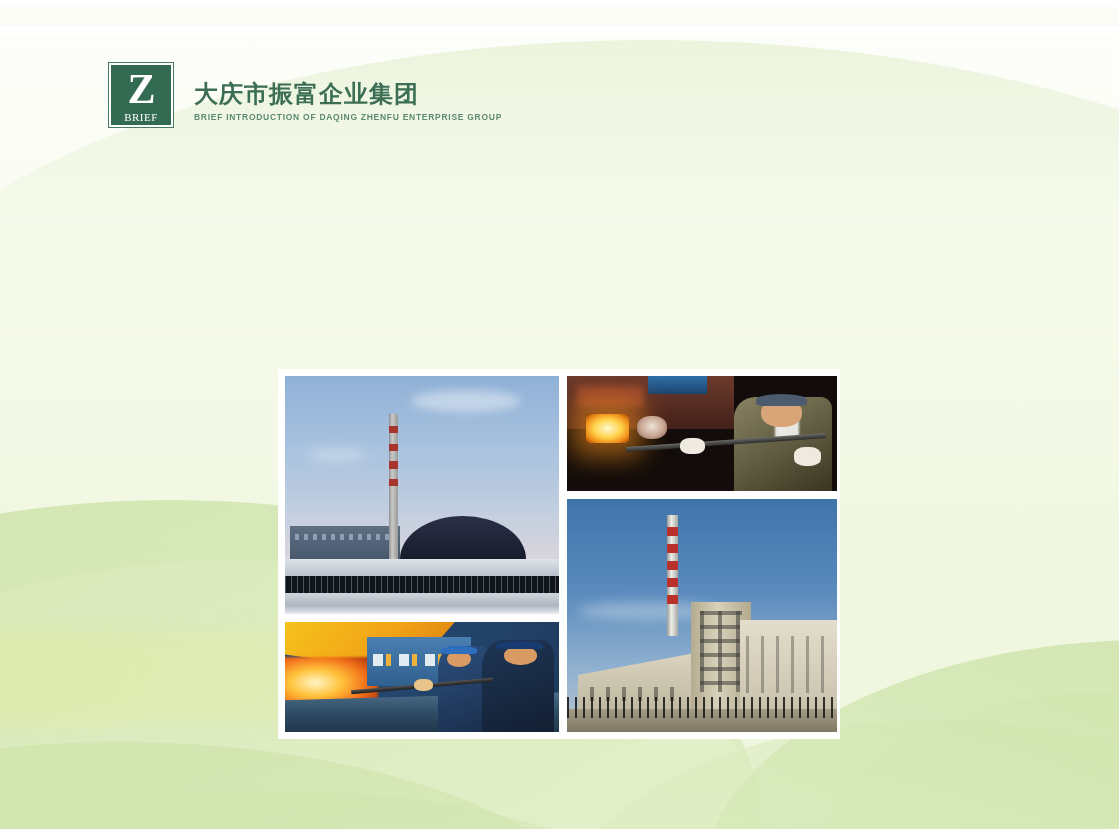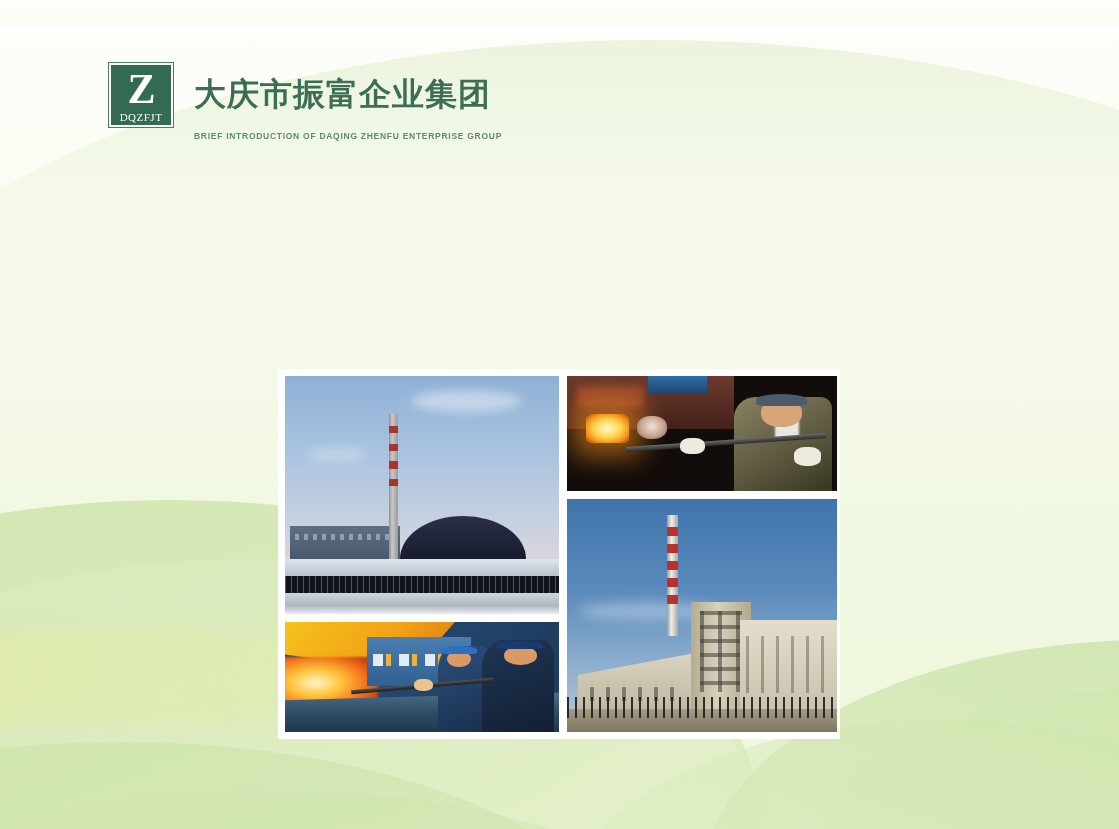--- a/index.html
+++ b/index.html
@@ -161,33 +161,33 @@
   }
 
   .logo-text {
     margin-left: 20px;
     padding-top: 15px;
   }
   .logo-title {
     color: #3c6e55;
     font-family: "Liberation Sans", "DejaVu Sans", sans-serif;
     font-weight: bold;
-    font-size: 32px;
+    font-size: 24px;
     line-height: 34px;
     letter-spacing: 1px;
     white-space: nowrap;
   }
   .logo-sub {
     color: #5d8a72;
     font-family: "Liberation Sans", "DejaVu Sans", sans-serif;
     font-size: 8.5px;
     font-weight: bold;
     letter-spacing: 0.72px;
     line-height: 12px;
-    margin-top: 19px;
+    margin-top: 0;
     white-space: nowrap;
   }
 
   
   .body-copy {
     position: absolute;
     left: 188px;
     top: 172px;
     width: 744px;
     color: #1b1b1b;
@@ -457,21 +457,21 @@
   <div class="bg-layer bg-wave-mid"></div>
   <div class="bg-layer bg-soft-low"></div>
   <div class="bg-layer bg-topband"></div>
   <div class="bg-layer bg-topwhite"></div>
   <div class="bg-layer bg-topwhite2"></div>
 
   <div class="header">
     <div class="logo-mark">
       <div class="logo-inner">
         <span class="logo-z">Z</span>
-        <span class="logo-abbr">DQZFJT</span>
+        <span class="logo-abbr">BRIEF</span>
       </div>
     </div>
     <div class="logo-text">
       <div class="logo-title">大庆市振富企业集团</div>
       <div class="logo-sub">BRIEF INTRODUCTION OF DAQING ZHENFU ENTERPRISE GROUP</div>
     </div>
   </div>
 
 
   <div class="collage">

